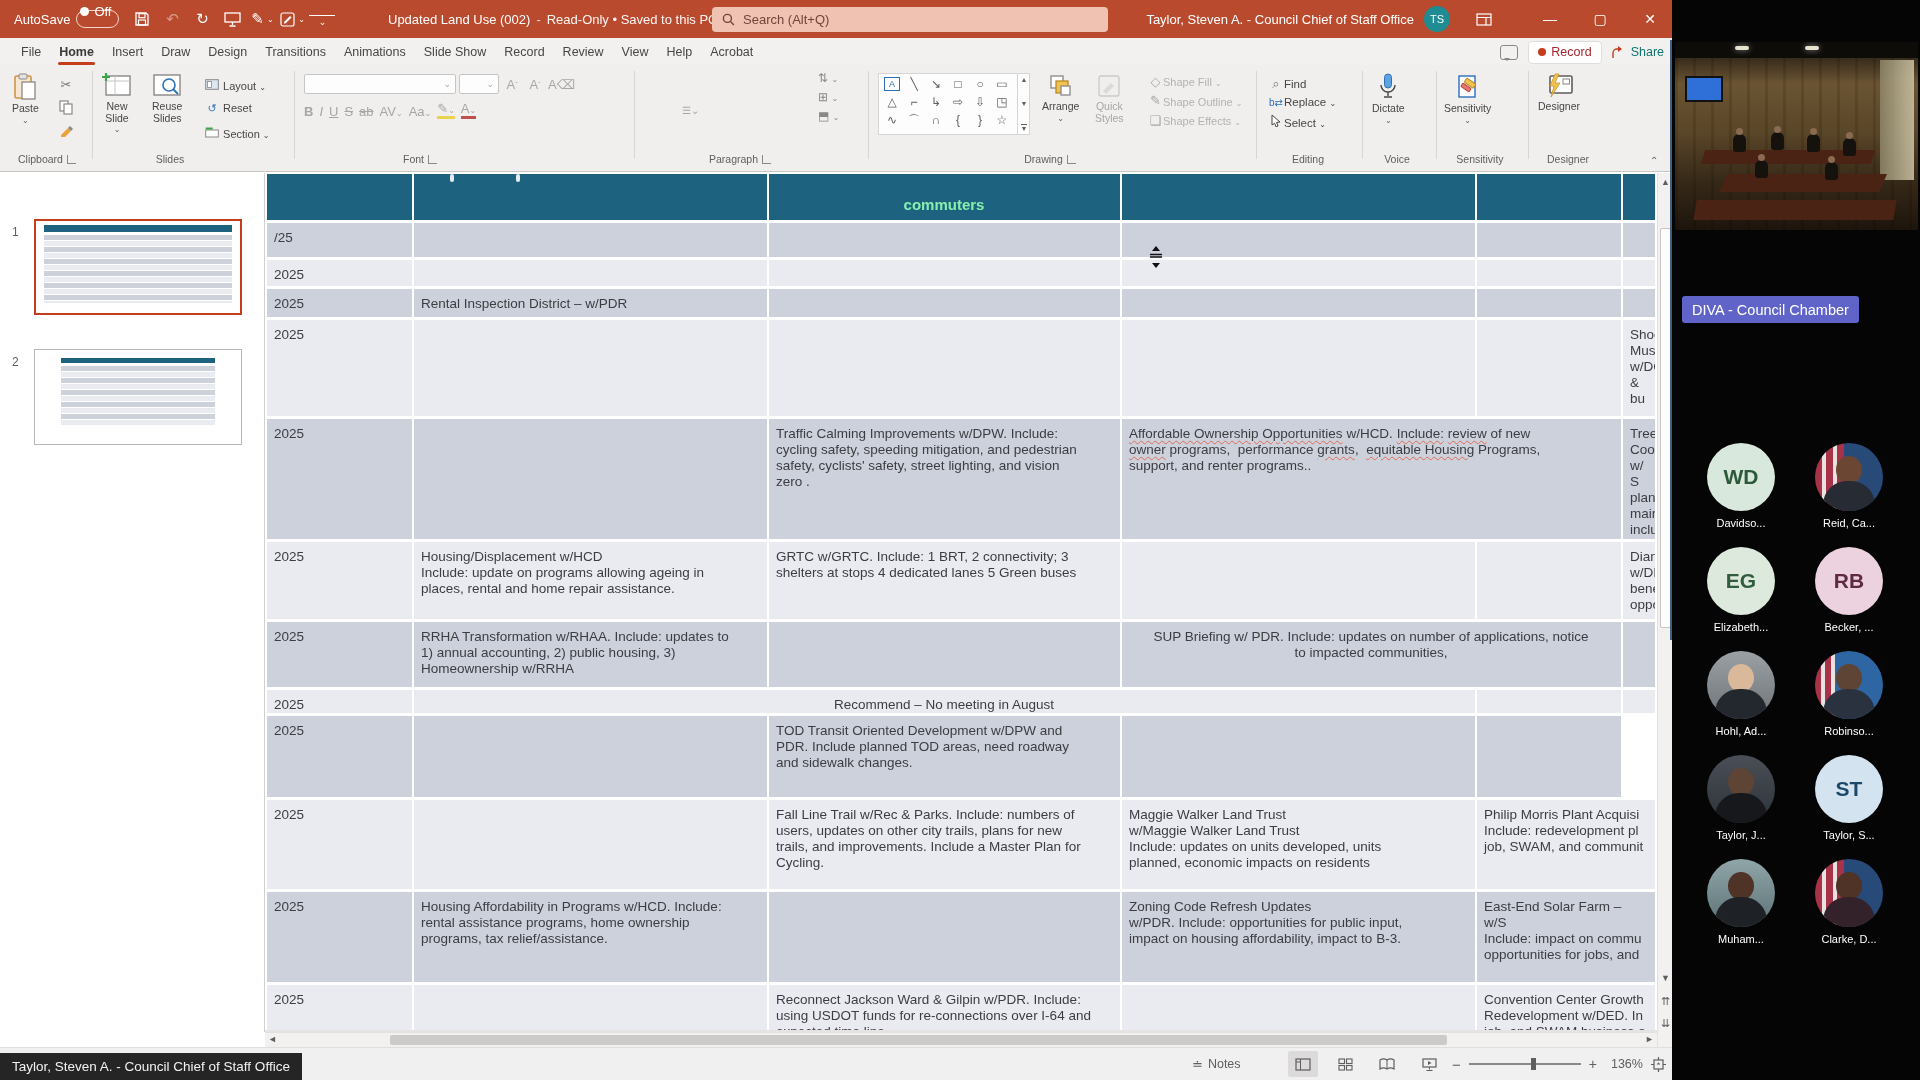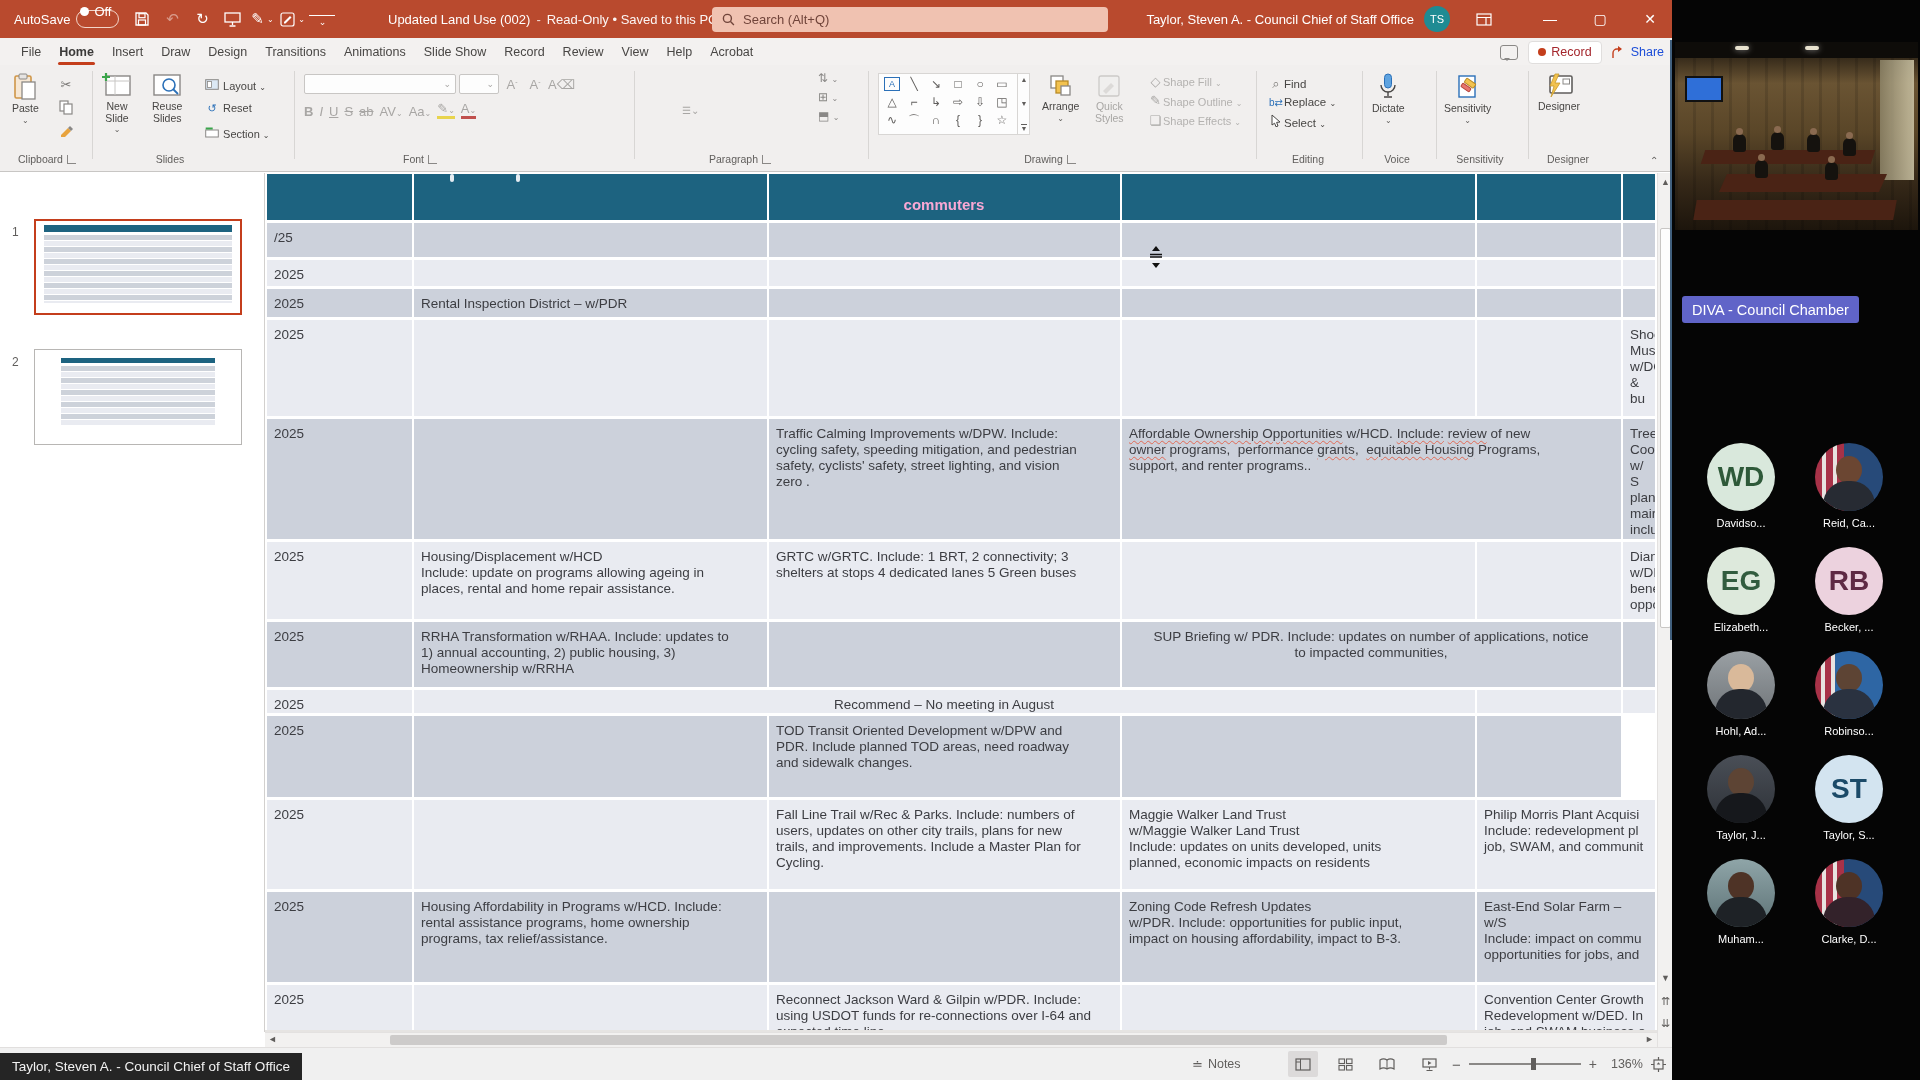--- a/index.html
+++ b/index.html
@@ -24,21 +24,21 @@
   .winbtn{position:absolute;top:0;width:44px;height:38px;display:flex;align-items:center;justify-content:center;color:#fff;font-size:14px;}
   
   #tabrow{position:absolute;left:0;top:38px;width:1672px;height:27px;background:#f3f1f0;display:flex;align-items:center;
     font-size:12.5px;color:#484644;padding-left:12px;}
   .rtab{padding:0 9px;height:27px;display:flex;align-items:center;position:relative;}
   .rtab.active{font-weight:bold;color:#3b3a39;}
   .rtab.active::after{content:"";position:absolute;left:8px;right:8px;bottom:0;height:3px;background:#c43e1c;border-radius:2px;}
   #tabrow-right{position:absolute;right:8px;top:40px;display:flex;align-items:center;gap:10px;height:24px;}
   .rec-pill{display:flex;align-items:center;gap:5px;background:#fff;border:1px solid #e0dedd;border-radius:4px;height:23px;padding:0 9px;color:#a4262c;font-size:12.5px;}
   .rec-dot{width:8px;height:8px;border-radius:50%;background:#c43e1c;}
-  .share-btn{display:flex;align-items:center;gap:5px;color:#1d4ed8;font-size:12.5px;}
+  .share-btn{display:flex;align-items:center;gap:5px;color:#0f766e;font-size:12.5px;}
   .cmt-ic{width:18px;height:15px;border:1.5px solid #8a8886;border-radius:3px;position:relative;}
   .cmt-ic::after{content:"";position:absolute;left:3px;bottom:-5px;border:3px solid transparent;border-top-color:#8a8886;}
   
   #ribbon{position:absolute;left:0;top:65px;width:1672px;height:107px;background:#f1efee;border-bottom:1px solid #c8c6c4;font-size:11px;color:#484644;}
   .gsep{position:absolute;top:6px;height:88px;width:1px;background:#d8d6d4;}
   .glabel{position:absolute;top:88px;font-size:10.5px;color:#605e5c;text-align:center;}
   .launch{display:inline-block;width:9px;height:9px;border-left:1px solid #8a8886;border-bottom:1px solid #8a8886;margin-left:4px;vertical-align:-1px;}
   .bigbtn{position:absolute;display:flex;flex-direction:column;align-items:center;gap:2px;font-size:10.5px;color:#484644;text-align:center;line-height:1.1;}
   .ric{display:inline-flex;align-items:center;justify-content:center;min-width:20px;height:18px;color:#7a7876;font-size:13px;}
   .gray{color:#a8a6a4;}
@@ -53,21 +53,21 @@
   .mini-table{position:absolute;left:8px;right:8px;top:10px;bottom:10px;
      background:repeating-linear-gradient(180deg,#cdd2da 0 5px,#ffffff 5px 6px,#e9ebf1 6px 11px,#ffffff 11px 12px);}
   .mini-head{position:absolute;left:8px;right:8px;top:4px;height:7px;background:#1d6380;}
   
   #canvas{position:absolute;left:265px;top:173px;width:1392px;height:859px;background:#fff;overflow:hidden;}
   #tbl{position:absolute;left:2px;top:1px;width:1388px;}
   .trow{display:grid;grid-template-columns:145px 353px 351px 353px 144px minmax(0,1fr);column-gap:2px;margin-bottom:3px;}
   .cell{padding:7px 8px 4px 7px;font-size:13.5px;line-height:16px;color:#3c3d42;white-space:pre-line;overflow:hidden;}
   .dk{background:#ccd1db;} .lt{background:#e9ebf1;}
   .hdrc{background:#1d6380;}
-  .hdr-txt{color:#f9a8d4;font-weight:bold;font-size:15px;display:flex;align-items:flex-end;justify-content:center;padding-bottom:7px;}
+  .hdr-txt{color:#86efac;font-weight:bold;font-size:15px;display:flex;align-items:flex-end;justify-content:center;padding-bottom:7px;}
   .desc{position:absolute;width:4px;height:8px;background:#e6edf2;border-radius:2px;top:0;}
   .ctr{text-align:center;}
   .rich{white-space:pre-wrap;}
   .wavy{text-decoration:underline;text-decoration-style:wavy;text-decoration-color:#e06a55;text-decoration-thickness:1px;text-underline-offset:2px;}
   
   #vscroll{position:absolute;left:1657px;top:173px;width:15px;height:874px;background:#f2f1f0;border-left:1px solid #e3e1e0;color:#7a7876;}
   #vthumb{position:absolute;left:2px;top:55px;width:11px;height:400px;background:#fdfdfd;border:1px solid #c8c6c4;border-radius:2px;}
   .varrow{position:absolute;left:0;width:15px;text-align:center;font-size:9px;color:#605e5c;}
   #hscroll{position:absolute;left:265px;top:1032px;width:1392px;height:15px;background:#f2f1f0;border-top:1px solid #e3e1e0;}
   #hthumb{position:absolute;left:125px;top:2px;width:1057px;height:10px;background:#cdcbca;border-radius:2px;}
@@ -89,21 +89,21 @@
   .ceiling{position:absolute;left:0;top:0;width:100%;height:16px;background:#0e0c09;}
   .clight{position:absolute;top:4px;width:14px;height:4px;background:#e8e2cf;border-radius:2px;box-shadow:0 0 6px #fff8;}
   .tv{position:absolute;left:10px;top:34px;width:38px;height:26px;background:#2f6fd8;border:2px solid #111;}
   .vtable{position:absolute;background:#4a2315;}
   .person{position:absolute;width:13px;height:18px;background:#15120e;border-radius:6px 6px 3px 3px;}
   .person::before{content:"";position:absolute;left:3px;top:-6px;width:7px;height:7px;border-radius:50%;background:#8a6a50;}
   .vwindow{position:absolute;right:4px;top:18px;width:34px;height:120px;background:linear-gradient(90deg,#8d8468,#cfc7a8);opacity:.85;}
   #room-label{position:absolute;left:10px;top:296px;height:27px;background:#6064c8;border-radius:3px;display:flex;align-items:center;padding:0 10px;font-size:14.5px;color:#fff;}
   .ptile{position:absolute;width:120px;text-align:center;}
   .av{width:68px;height:68px;border-radius:50%;margin:0 auto;position:relative;overflow:hidden;}
-  .av.init{display:flex;align-items:center;justify-content:center;font-size:28px;font-weight:bold;}
+  .av.init{display:flex;align-items:center;justify-content:center;font-size:21px;font-weight:bold;}
   .av .head{position:absolute;left:50%;top:13px;transform:translateX(-50%);width:26px;height:28px;border-radius:50%;}
   .av .torso{position:absolute;left:50%;top:38px;transform:translateX(-50%);width:52px;height:34px;border-radius:24px 24px 0 0;}
   .flagbg{background:linear-gradient(90deg,#a83248 0 10%,#e8e3e0 10% 16%,#a83248 16% 26%,#e8e3e0 26% 32%,#a83248 32% 42%,#274a79 42% 100%);}
   .pname{margin-top:6px;font-size:11px;color:#fff;}
   svg{display:block;}
 </style>
 </head>
 <body>
 
 <div id="ppt">

